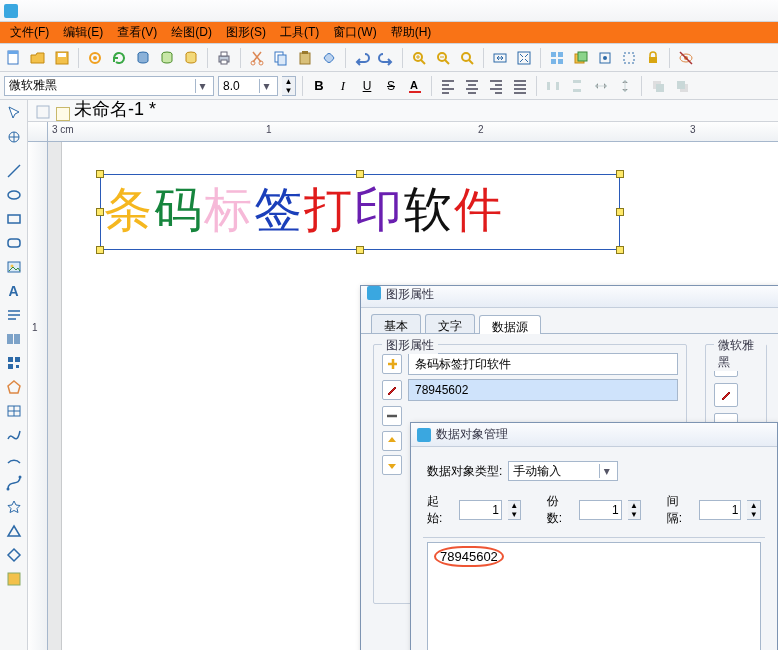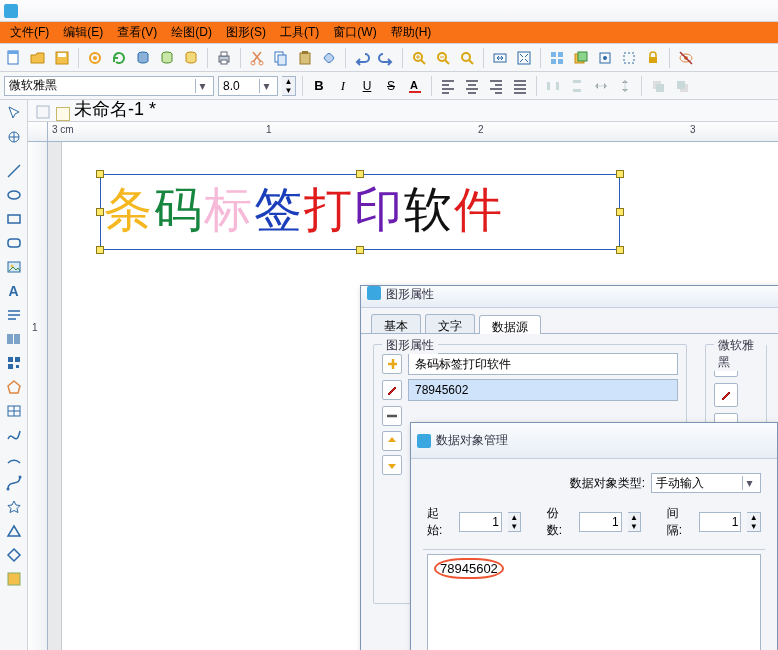--- a/index.html
+++ b/index.html
@@ -41,21 +41,21 @@
 .gbox .lbl { position:absolute; top:-8px; left:8px; background:#f3f5f8; padding:0 4px; font-size:12px; color:#334;}
 .listrow { display:flex; align-items:center; gap:6px; margin-bottom:4px;}
 .listrow .ib { width:20px;height:20px;border:1px solid #a6b7cc;background:#fff;display:flex;align-items:center;justify-content:center; border-radius:2px;}
 .listrow .txt { flex:1; height:22px; border:1px solid #a6b7cc; background:#fff; display:flex; align-items:center; padding:0 6px; font-size:12px;}
 .listrow.sel .txt { background:#cfe3fb; }
 .sidecol { display:flex; flex-direction:column; gap:6px;}
 .sidecol .ib{ width:24px;height:24px;border:1px solid #a6b7cc;background:#fff;display:flex;align-items:center;justify-content:center;border-radius:2px;cursor:pointer;}
 .circled { border:2px solid #e53; border-radius:50%/60%; padding:1px 4px;}
 
 .panel2 { position:absolute; left:410px; top:422px; width:368px; height:230px; border:1px solid #7d94b2; background:#f3f5f8; box-shadow:2px 2px 6px rgba(0,0,0,0.25); z-index:6;}
-.panel2 .pt{height:36px;background:linear-gradient(#fbfcfe,#e7edf6);border-bottom:1px solid #c4cedc;display:flex;align-items:center;padding:0 6px;font-size:12px;color:#334;}
+.panel2 .pt{height:24px;background:linear-gradient(#fbfcfe,#e7edf6);border-bottom:1px solid #c4cedc;display:flex;align-items:center;padding:0 6px;font-size:12px;color:#334;}
 .panel2 .pt .ic{width:14px;height:14px;background:#3aa7e0;border-radius:2px;margin-right:5px;}
 .frow { display:flex; align-items:center; gap:6px; font-size:12px; padding:6px 16px;}
 .spin { width:44px; height:20px; border:1px solid #a6b7cc; background:#fff; display:flex; align-items:center; justify-content:flex-end; padding:0 2px; font-size:12px;}
 .spinbtns { width:14px;height:20px;border:1px solid #a6b7cc;border-left:none;display:flex;flex-direction:column;}
 .spinbtns div{flex:1;display:flex;align-items:center;justify-content:center;font-size:8px;background:#eef1f5;}
 .bigfield { margin:4px 16px; border:1px solid #a6b7cc; background:#fff; height:120px; padding:6px; font-size:13px;}
 svg { display:block; }
 .ruler-h .rnum{position:absolute;bottom:6px;font-size:10px;transform:translateX(-2px);}
 </style>
 </head>
@@ -574,21 +574,21 @@
       </div>
     </div>
   </div>
 </div>
 
 <div class="panel2">
   <div class="pt">
     <div class="ic"></div>
     <span>数据对象管理</span>
   </div>
-  <div class="frow" style="justify-content:flex-end;padding-top:14px">
+  <div class="frow" style="justify-content:flex-start;padding-top:14px">
     <span>数据对象类型:</span>
     <div class="combo" style="width:110px">
       <span>手动输入</span>
       <span class="dd" style="margin-left:auto">▾</span>
     </div>
   </div>
   <div class="frow">
     <span>起始:</span>
     <div class="spin">
         <span>1</span>

